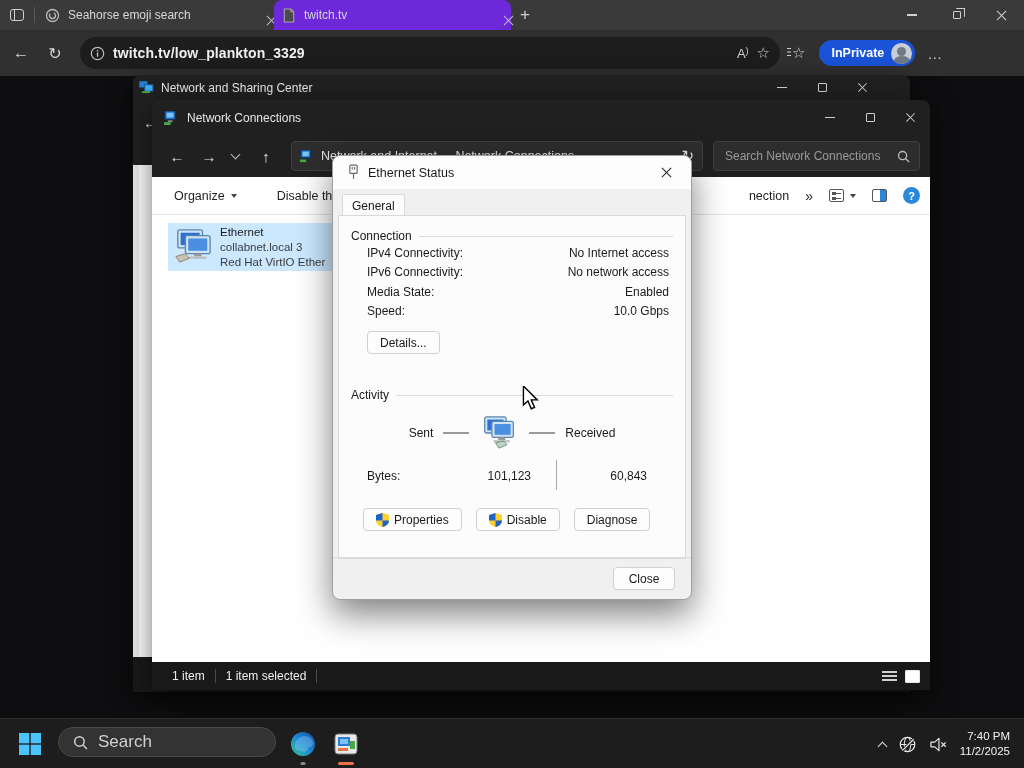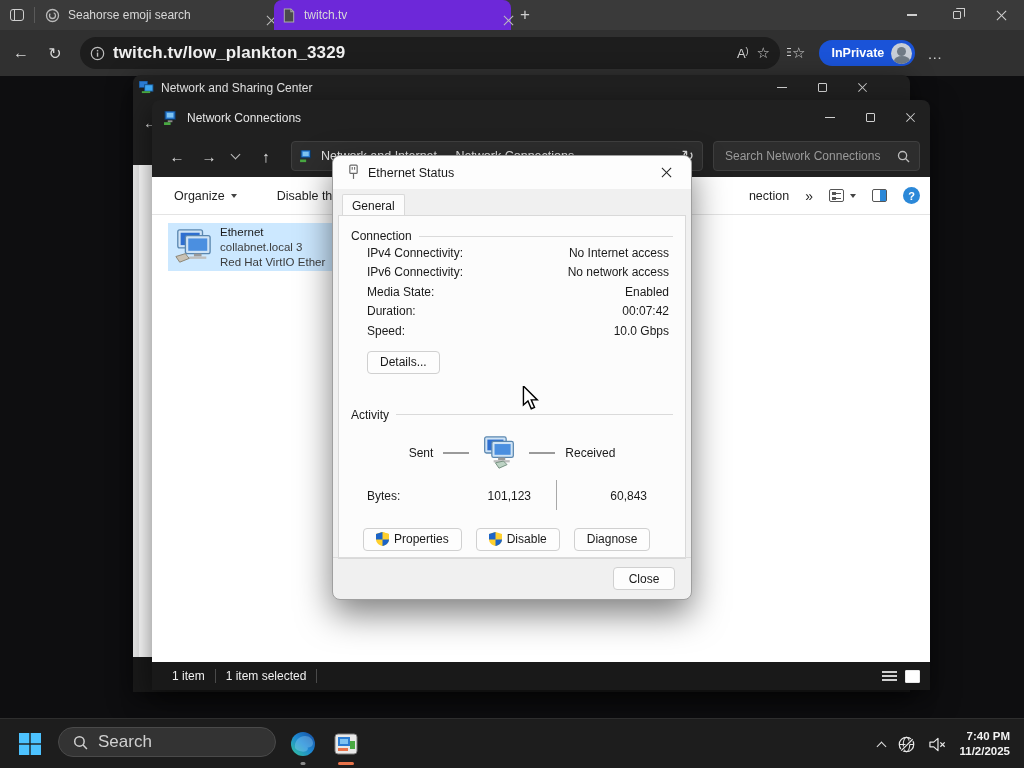--- a/index.html
+++ b/index.html
@@ -25,21 +25,21 @@
   .resto{width:8px;height:8px;border:1.2px solid currentColor;border-radius:1px;position:relative;}
   .resto::before{content:"";position:absolute;left:2px;top:-4px;width:8px;height:8px;border:1.2px solid currentColor;border-left:none;border-bottom:none;border-radius:1px;}
   .xi{position:relative;width:11px;height:11px;}
   .xi::before,.xi::after{content:"";position:absolute;left:5px;top:-1px;width:1.2px;height:13px;background:currentColor;}
   .xi::before{transform:rotate(45deg);} .xi::after{transform:rotate(-45deg);}
 
   .btoolbar{position:absolute;left:0;top:30px;right:0;height:46px;background:#303030;display:flex;align-items:center;color:#d6d6d6;}
   .navbtn{width:34px;text-align:center;font-size:16px;}
   .addr{height:32px;flex:0 0 700px;margin-left:8px;background:#1d1d1d;border-radius:16px;display:flex;align-items:center;padding:0 10px;gap:8px;}
   .siteinfo{width:15px;height:15px;flex:none;}
-  .url{flex:1;font-size:17px;color:#f0f0f0;font-weight:bold;letter-spacing:.1px;}
+  .url{flex:1;font-size:14px;color:#f0f0f0;font-weight:bold;letter-spacing:.1px;}
   .addr .mini-ic{font-size:13px;color:#cfcfcf;}
   .readaloud{position:relative;font-size:13px;color:#cfcfcf;}
   .readaloud i{font-style:normal;font-size:9px;position:relative;top:-4px;}
   .favbar-star{font-size:15px;color:#cfcfcf;margin-left:12px;position:relative;}
   .favbar-star::before{content:"";position:absolute;left:-5px;top:4px;width:4px;height:1.1px;background:#cfcfcf;box-shadow:0 3.5px 0 #cfcfcf,0 7px 0 #cfcfcf;}
   .inprivate{margin-left:14px;height:26px;background:#1a53d8;border-radius:13px;display:flex;align-items:center;gap:7px;padding:0 3px 0 12px;color:#fff;font-size:12.5px;font-weight:bold;}
   .avatar{width:21px;height:21px;border-radius:50%;background:#c8ced6;position:relative;overflow:hidden;}
   .avatar::before{content:"";position:absolute;left:6px;top:4px;width:9px;height:9px;border-radius:50%;background:#707b86;}
   .avatar::after{content:"";position:absolute;left:2.5px;top:13px;width:16px;height:10px;border-radius:50%;background:#707b86;}
   .morebtn{margin-left:12px;font-size:15px;letter-spacing:1px;color:#cfcfcf;}
@@ -117,21 +117,21 @@
 
   
   .taskbar{position:absolute;left:0;bottom:0;right:0;height:50px;background:#1d1d1d;border-top:1px solid #2e2e2e;}
   .startbtn{position:absolute;left:16px;top:11px;width:28px;height:28px;display:flex;align-items:center;justify-content:center;}
   .tsearch{position:absolute;left:58px;top:8px;width:218px;height:30px;background:#333;border:1px solid #4a4a4a;border-radius:17px;display:flex;align-items:center;gap:10px;padding:0 14px;color:#d0d0d0;font-size:17px;}
   .task-ic{position:absolute;top:9px;width:30px;height:32px;display:flex;align-items:center;justify-content:center;}
   .run-dot{position:absolute;bottom:-5px;left:50%;transform:translateX(-50%);width:5px;height:3px;border-radius:2px;background:#8a8a8a;}
   .run-bar{position:absolute;bottom:-5px;left:50%;transform:translateX(-50%);width:16px;height:3px;border-radius:2px;background:#e8734a;}
   .tray{position:absolute;right:0;top:0;height:50px;display:flex;align-items:center;gap:12px;padding-right:14px;color:#e8e8e8;}
   .chevu{width:7px;height:7px;border-right:1.5px solid #e0e0e0;border-bottom:1.5px solid #e0e0e0;transform:rotate(-135deg);margin-top:4px;}
-  .clock{font-size:11.5px;text-align:right;line-height:15px;color:#f2f2f2;font-weight:bold;}
+  .clock{font-size:11.5px;text-align:right;line-height:15px;color:#f2f2f2;}
 
   .cursor{position:absolute;left:521px;top:386px;pointer-events:none;}
 </style>
 </head>
 <body>
 
 <div id="screen">
 
   <div class="browser">
     <div class="tabbar">
@@ -343,24 +343,20 @@
           <span>IPv4 Connectivity:</span>
           <span>No Internet access</span>
         </div>
       <div class="drow">
           <span>IPv6 Connectivity:</span>
           <span>No network access</span>
         </div>
       <div class="drow">
           <span>Media State:</span>
           <span>Enabled</span>
-        </div>
-      <div class="drow">
-          <span>Duration:</span>
-          <span>00:07:42</span>
         </div>
       <div class="drow">
           <span>Speed:</span>
           <span>10.0 Gbps</span>
         </div>
       <button class="winbtn2 details-btn">
           <span>Details...</span>
         </button>
 
       <div class="grp" style="margin-top:34px">

